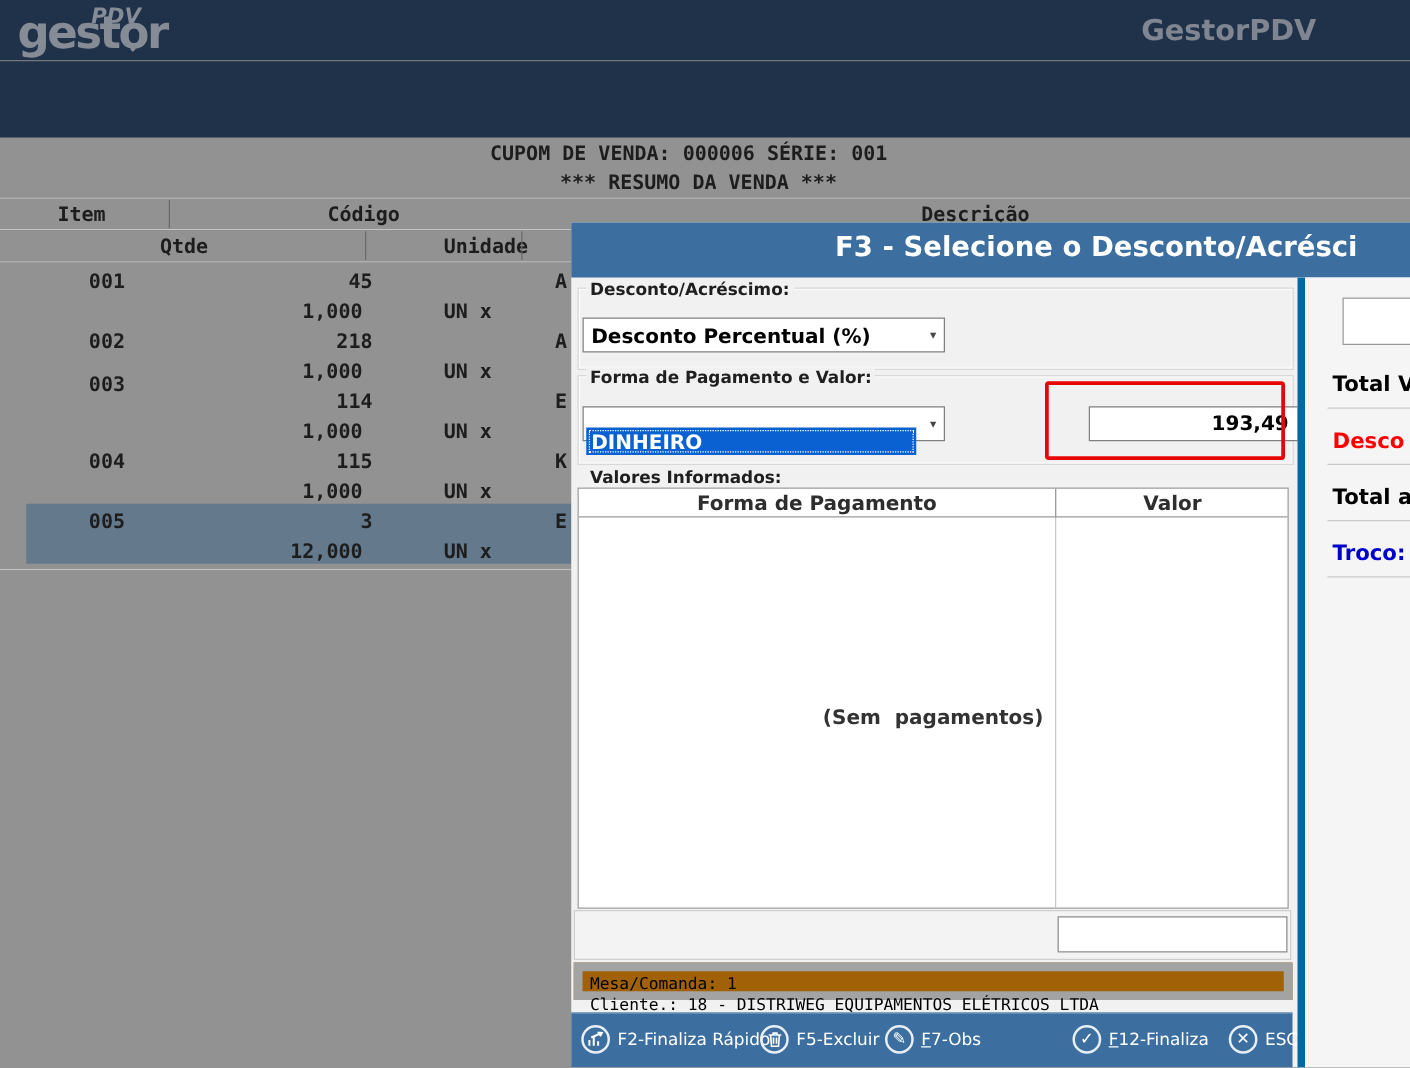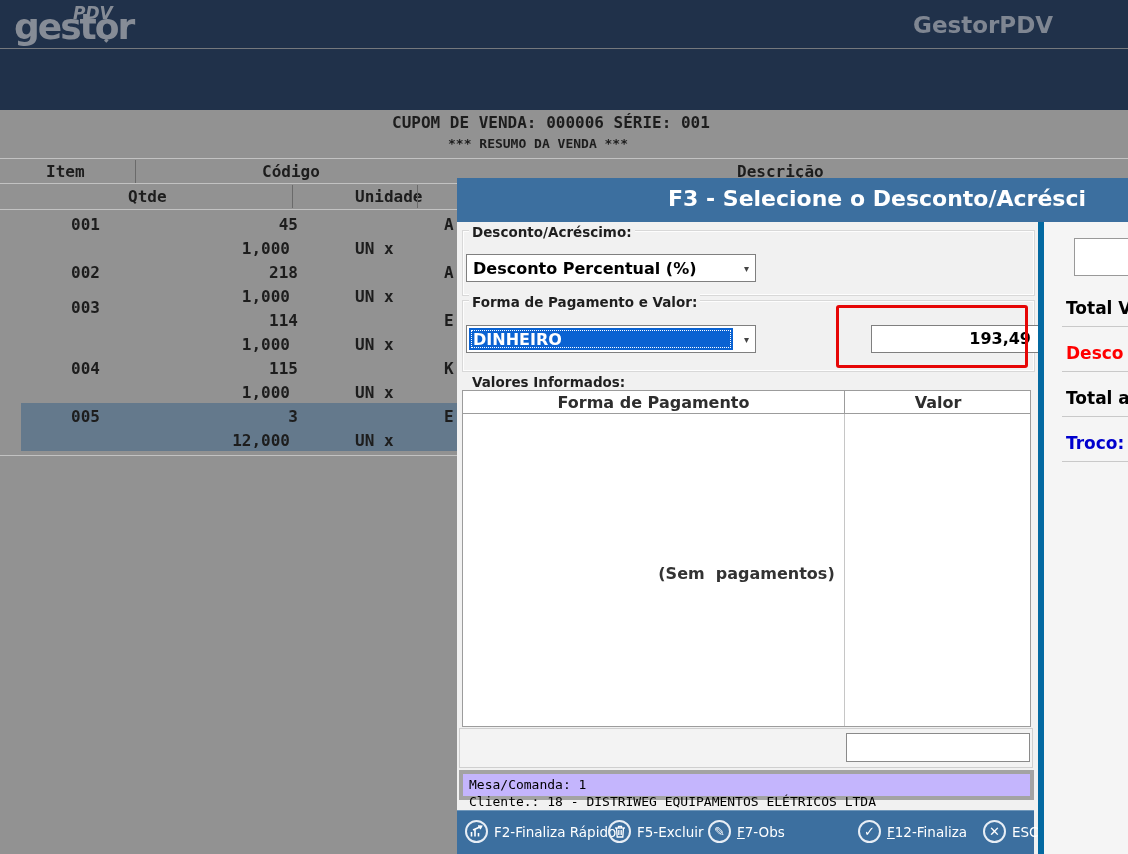--- a/index.html
+++ b/index.html
@@ -13,21 +13,21 @@
                letter-spacing:-2px; color:#868c96; }
   .logo-sup  { position:absolute; left:73px; top:3px; font-size:17px; font-weight:bold;
                font-style:italic; color:#868c96; }
   .logo-mark { position:absolute; left:104px; top:36px; font-size:9px; color:#868c96; }
   .header-divider { position:absolute; left:0; top:48px; width:1128px; height:1px; background:#75787d; }
   .app-title { position:absolute; left:913px; top:12px; font-size:23px; font-weight:bold; color:#7f8692; }
 
   
   .mono { font-family:"DejaVu Sans Mono","Liberation Mono",monospace; font-weight:bold; color:#1d1d1d; }
   .sale-title1 { position:absolute; left:392px; top:113px; font-size:16px; }
-  .sale-title2 { position:absolute; left:448px; top:136px; font-size:13px; }
+  .sale-title2 { position:absolute; left:448px; top:136px; font-size:16px; }
   .groove { position:absolute; left:0; width:1128px; height:1px; background:#646464;
             border-bottom:1px solid #c2c2c2; }
   .vsep { position:absolute; width:1px; background:#6a6a6a; }
   .colhead { position:absolute; font-size:16px; }
   .cell { position:absolute; font-size:16px; }
   .ralign { text-align:right; }
   .row-highlight { position:absolute; left:21px; top:403px; width:436px; height:48px; background:#64798c; }
 
   
   .dialog { position:absolute; left:457px; top:178px; width:671px; height:676px;
@@ -35,21 +35,21 @@
   .dialog-titlebar { position:absolute; left:0; top:0; width:671px; height:44px; background:#3c6f9f; }
   .dialog-title { position:absolute; left:211px; top:8px; font-size:22px; font-weight:bold;
                   color:#ffffff; white-space:nowrap; }
 
   .groupbox { position:absolute; border:1px solid #d8d8d8; box-shadow:inset 0 0 0 1px #fdfdfd; }
   .grouplabel { position:absolute; font-size:13.5px; font-weight:bold; color:#1f1f1f;
                 background:#f1f1f1; padding:0 3px; z-index:2; white-space:nowrap; }
   .combo { position:absolute; width:290px; height:28px; background:#ffffff; border:1px solid #7f7f7f; }
   .combo-text { position:absolute; left:6px; top:4px; font-size:16px; font-weight:bold; color:#000; white-space:nowrap; }
   .combo-arrow { position:absolute; right:6px; top:8px; font-size:10px; color:#444; }
-  .combo-sel { position:absolute; left:2px; top:2px; width:264px; height:22px; background:#0a62d2;
+  .combo-sel { position:absolute; left:2px; top:16px; width:264px; height:22px; background:#0a62d2;
                outline:1px dotted #fff; outline-offset:-3px; }
   .combo-sel .combo-text { color:#fff; top:2px; left:4px; }
   .numfield { position:absolute; width:168px; height:28px; background:#ffffff; border:1px solid #7f7f7f;
               font-size:16px; font-weight:bold; color:#000; text-align:right;
               line-height:26px; padding-right:7px; }
   .red-annotation { position:absolute; left:379px; top:127px; width:192px; height:63px;
                     border:3px solid #e60606; border-radius:3px; z-index:20; pointer-events:none; }
 
   .pay-table { position:absolute; left:5px; top:212px; width:569px; height:337px;
                background:#ffffff; border:1px solid #9c9c9c; }
@@ -59,21 +59,21 @@
   .pay-colsep-head { position:absolute; left:381px; top:0; width:1px; height:23px; background:#9c9c9c; }
   .pay-empty { position:absolute; left:0; top:173px; width:100%; text-align:center;
                font-size:16px; font-weight:bold; color:#333; white-space:pre; }
 
   .bottom-strip { position:absolute; left:2px; top:550px; width:574px; height:40px;
                   background:#f3f3f3; border:1px solid #cfcfcf; }
   .bottom-input { position:absolute; left:386px; top:4px; width:184px; height:29px;
                   background:#ffffff; border:1px solid #8a8a8a; }
 
   .info-box { position:absolute; left:2px; top:592px; width:575px; height:30px;
-              background:#c4b5fd; border:4px solid #a3a3a3; }
+              background:#a16207; border:7px solid #a3a3a3; }
   .info-line { position:absolute; left:6px; font-family:"DejaVu Sans Mono","Liberation Mono",monospace;
                font-size:13px; color:#000; white-space:nowrap; }
 
   .dialog-footer { position:absolute; left:0; top:632px; width:577px; height:44px;
                    background:#3c6f9f; border-top:1px solid #7097ba; }
   .fbtn { position:absolute; top:9px; display:flex; align-items:center; gap:6px; cursor:default; }
   .fbtn-circle { width:23px; height:23px; border:2px solid #e8eef5; border-radius:50%;
                  display:flex; align-items:center; justify-content:center;
                  color:#ffffff; font-size:13px; flex:none; }
   .fbtn-label { color:#ffffff; font-size:13.5px; white-space:nowrap; }

